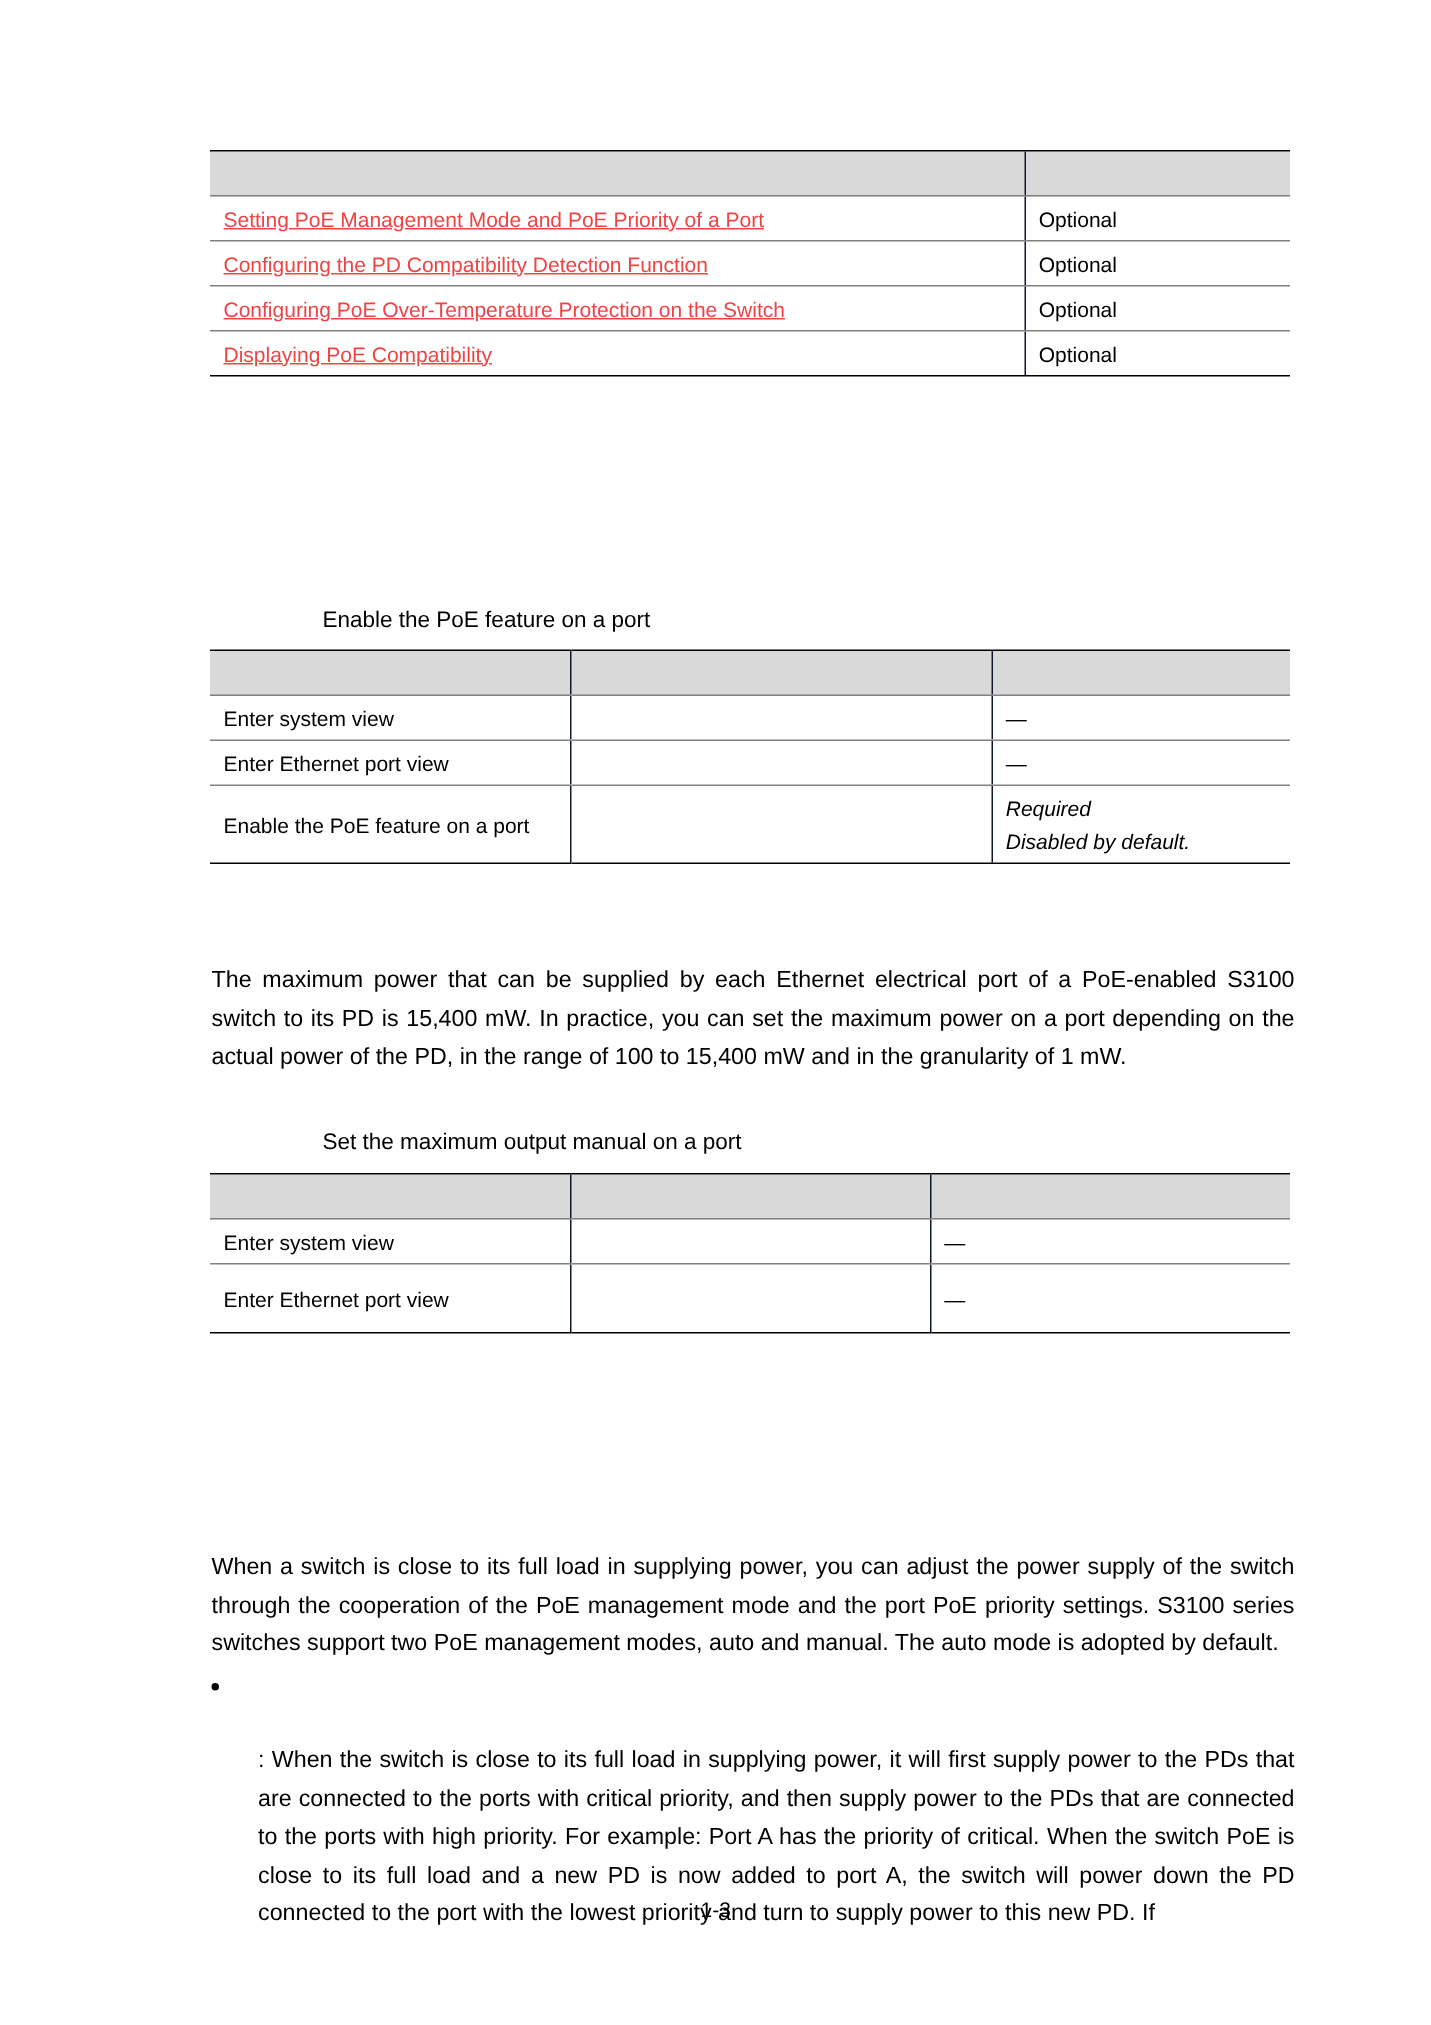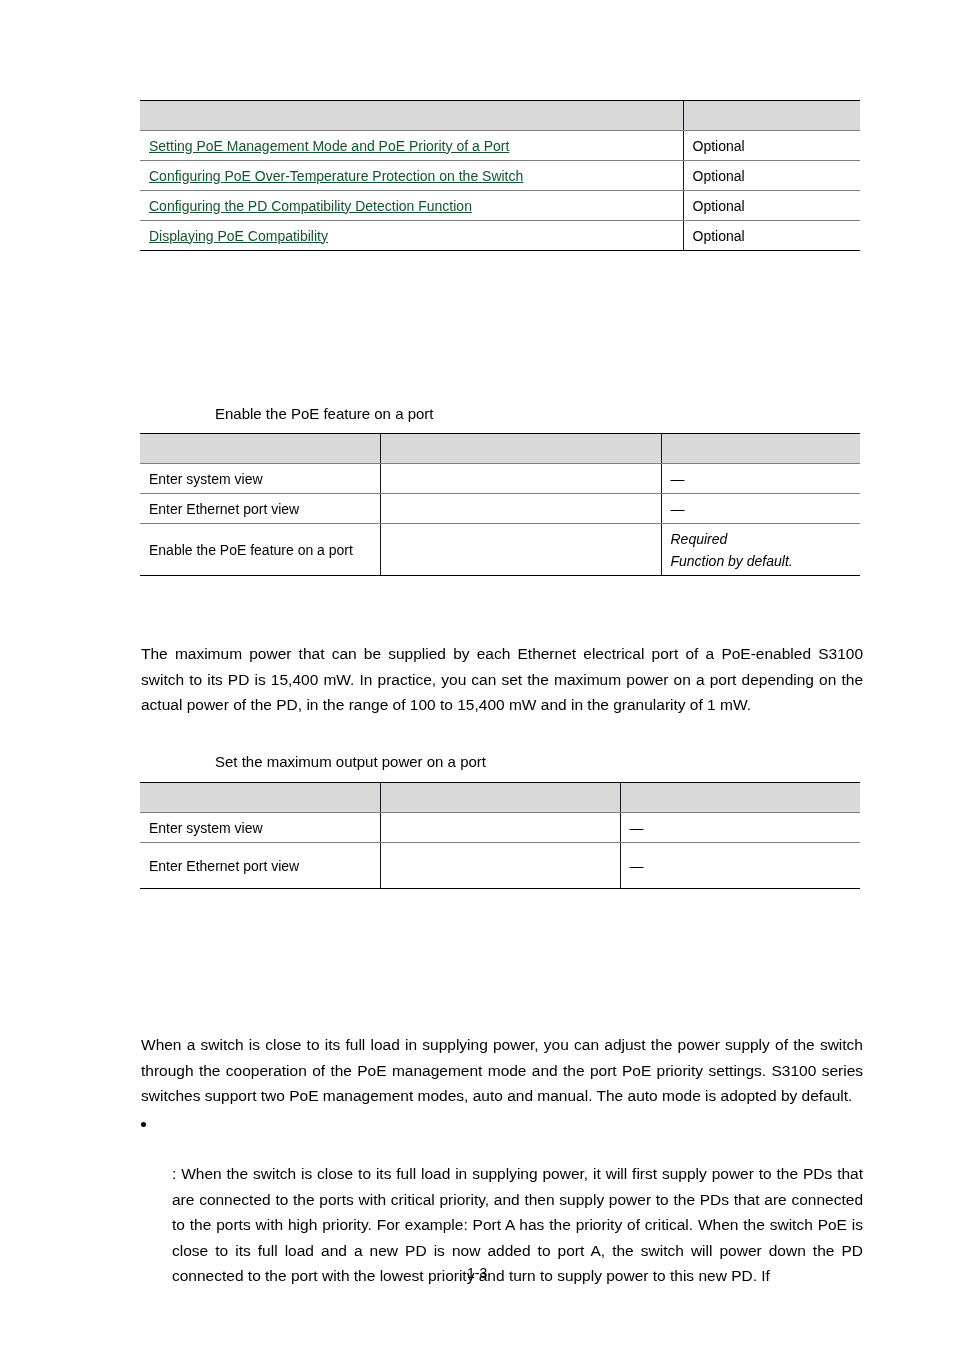--- a/index.html
+++ b/index.html
@@ -7,21 +7,21 @@
     width: 954px; height: 1350px; position: relative; overflow: hidden;
     font-family: "Liberation Sans", sans-serif; color: #000;
   }
   .abs { position: absolute; }
   table { border-collapse: collapse; position: absolute; font-size: 14px; }
   td, th { padding: 0 9px; vertical-align: middle; text-align: left; font-weight: normal; }
   thead th { background: #d9d9d9; height: 29px; border-top: 1.5px solid #000; border-bottom: 1px solid #808080; }
   tbody td { border-bottom: 1px solid #808080; }
   tbody tr:last-child td { border-bottom: 1.5px solid #000; }
   td + td, th + th { border-left: 1px solid #0f172a; }
-  a.link { color: #14532d; text-decoration: underline; }
+  a.link { color: #ef4444; text-decoration: underline; }
   .para { font-size: 15.5px; line-height: 25.5px; text-align: justify; }
   .caption { font-size: 15px; }
   .multi div { line-height: 22px; font-style: italic; }
 </style>
 </head>
 <body>
 
 <table style="left:140px; top:100px; width:720px;">
   <colgroup>
       <col style="width:543px">
@@ -32,25 +32,25 @@
       <th></th>
       <th></th>
     </tr>
   </thead>
   <tbody>
     <tr style="height:30px">
         <td><a class="link">Setting PoE Management Mode and PoE Priority of a Port</a></td>
         <td>Optional</td>
       </tr>
     <tr style="height:30px">
-        <td><a class="link">Configuring PoE Over-Temperature Protection on the Switch</a></td>
+        <td><a class="link">Configuring the PD Compatibility Detection Function</a></td>
         <td>Optional</td>
       </tr>
     <tr style="height:30px">
-        <td><a class="link">Configuring the PD Compatibility Detection Function</a></td>
+        <td><a class="link">Configuring PoE Over-Temperature Protection on the Switch</a></td>
         <td>Optional</td>
       </tr>
     <tr style="height:30px">
         <td><a class="link">Displaying PoE Compatibility</a></td>
         <td>Optional</td>
       </tr>
   </tbody>
 </table>
 
 <div class="abs caption" style="left:215px; top:405px;">Enable the PoE feature on a port</div>
@@ -77,29 +77,29 @@
     <tr style="height:30px">
       <td>Enter Ethernet port view</td>
       <td></td>
       <td>—</td>
     </tr>
     <tr style="height:52px">
       <td>Enable the PoE feature on a port</td>
       <td></td>
       <td class="multi">
         <div>Required</div>
-        <div>Function by default.</div>
+        <div>Disabled by default.</div>
       </td>
     </tr>
   </tbody>
 </table>
 
 <div class="abs para" style="left:141px; top:641px; width:722px;">The maximum power that can be supplied by each Ethernet electrical port of a PoE-enabled S3100 switch to its PD is 15,400 mW. In practice, you can set the maximum power on a port depending on the actual power of the PD, in the range of 100 to 15,400 mW and in the granularity of 1 mW.</div>
 
-<div class="abs caption" style="left:215px; top:753px;">Set the maximum output power on a port</div>
+<div class="abs caption" style="left:215px; top:753px;">Set the maximum output manual on a port</div>
 
 <table style="left:140px; top:782px; width:720px;">
   <colgroup>
       <col style="width:240px">
       <col style="width:240px">
       <col style="width:240px">
     </colgroup>
   <thead>
     <tr>
         <th></th>

